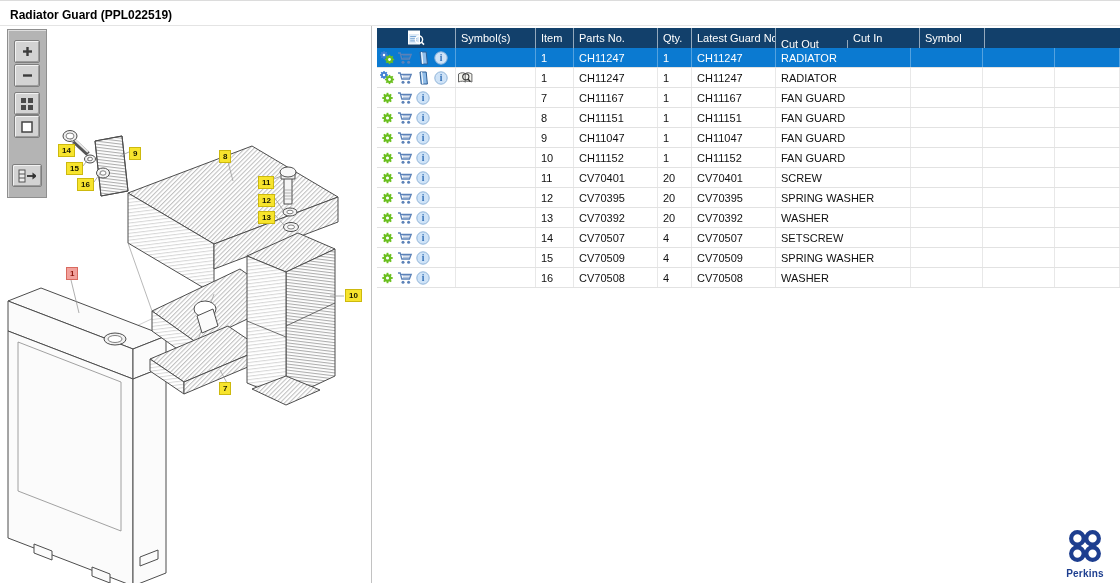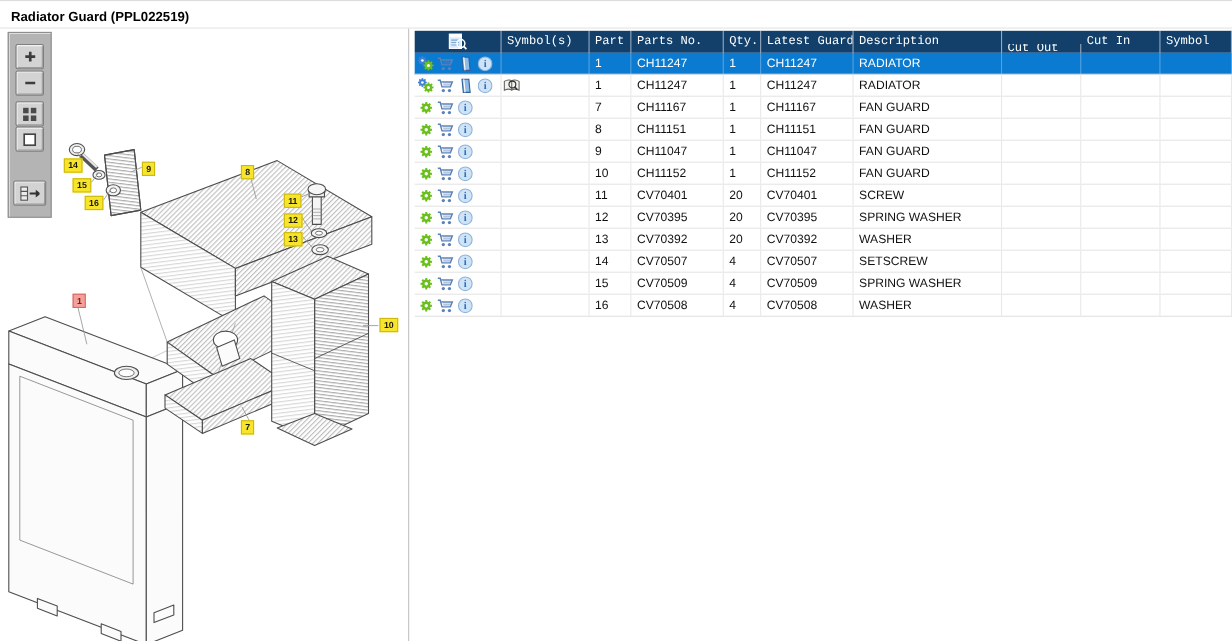--- a/index.html
+++ b/index.html
@@ -16,21 +16,21 @@
            border:1px solid #8f8f8f;box-shadow:inset 1px 1px 0 #dedede;}
   .tbtn{position:absolute;width:24px;height:21px;background:#d3d3d3;border:1px solid #7e7e7e;
         border-radius:2px;display:flex;align-items:center;justify-content:center;
         box-shadow:inset 1px 1px 0 #f2f2f2, inset -1px -1px 0 #9c9c9c;cursor:pointer;}
   .plabel{position:absolute;background:#f7e42d;border:1px solid #cdb90e;color:#1b1b00;
           font-size:8px;font-weight:bold;line-height:9px;padding:1px 3px;cursor:pointer;}
   .plabel.hl{background:#f2a19c;border-color:#d96a5f;color:#8d150b;}
 
   
   .tablewrap{position:absolute;left:377px;top:27px;width:743px;}
-  .thead{display:flex;height:20px;background:#12406b;color:#fff;font-family:Liberation Mono, monospace;}
+  .thead{display:flex;height:20px;background:#12406b;color:#fff;}
   .th{font-size:11px;display:flex;align-items:center;padding:0 5px;box-sizing:border-box;
       border-right:1px solid rgba(255,255,255,.55);white-space:nowrap;overflow:hidden;cursor:default;}
   .trow{display:flex;height:20px;background:#fff;border-bottom:1px solid #e2e2e2;box-sizing:border-box;}
   .trow.selected{background:#0b7ad1;}
   .trow.selected .td{color:#fff;border-right-color:rgba(255,255,255,.3);}
   .td{font-size:11px;color:#111;display:flex;align-items:center;padding:0 5px;box-sizing:border-box;
       border-right:1px solid #e8e8e8;white-space:nowrap;overflow:hidden;}
   .td.icons{padding:0 1px;gap:0px;}
   .icon{display:inline-flex;align-items:center;justify-content:center;width:18px;height:16px;cursor:pointer;}
 
@@ -233,25 +233,24 @@
               <rect x="1.5" y="1" width="11" height="3" fill="#fff"></rect>
               <line x1="3.2" y1="6.5" x2="10.2" y2="6.5" stroke="#7aa7d4"></line>
               <line x1="3.2" y1="8.7" x2="10.2" y2="8.7" stroke="#7aa7d4"></line>
               <line x1="3.2" y1="10.9" x2="10.2" y2="10.9" stroke="#7aa7d4"></line>
               <circle cx="12" cy="9.6" r="3.6" fill="none" stroke="#fff" stroke-width="1.4"></circle>
               <line x1="14.6" y1="12.2" x2="17" y2="14.6" stroke="#fff" stroke-width="1.6"></line>
             </svg>
           </span>
         </div>
         <div class="th" style="width: 80px;">Symbol(s)</div>
-        <div class="th" style="width: 38px;">Part</div>
+        <div class="th" style="width: 38px;">Item</div>
         <div class="th" style="width: 84px;">Parts No.</div>
         <div class="th" style="width: 34px;">Qty.</div>
         <div class="th" style="width: 84px;">Latest Guard No.</div>
-        <div class="th" style="width: 135px;">Description</div>
         <div class="th" style="width: 72px; margin-top: 12px;">Cut Out</div>
         <div class="th" style="width: 72px;">Cut In</div>
         <div class="th" style="width: 65px;">Symbol</div>
       </div>
     <div id="tbody">
         <div class="trow selected">
           <div class="td icons" style="width: 79px;">
             <span class="icon">
               <svg width="16" height="15">
                 <g transform="translate(5,5)">
@@ -819,14 +818,25 @@
           <div class="td" style="width: 34px;">4</div>
           <div class="td" style="width: 84px;">CV70508</div>
           <div class="td" style="width: 135px;">WASHER</div>
           <div class="td" style="width: 72px;"></div>
           <div class="td" style="width: 72px;"></div>
           <div class="td" style="width: 65px;"></div>
         </div>
       </div>
   </div>
 
+  <div class="perkins">
+    <svg width="38" height="38" viewBox="0 0 40 40">
+      <g fill="none" stroke="#1d3e8f" stroke-width="4.4">
+        <circle cx="12" cy="12" r="6.6"></circle>
+        <circle cx="28" cy="12" r="6.6"></circle>
+        <circle cx="12" cy="28" r="6.6"></circle>
+        <circle cx="28" cy="28" r="6.6"></circle>
+      </g>
+    </svg>
+    <div class="ptext">Perkins</div>
+  </div>
 
 </div>
 
 </body></html>

